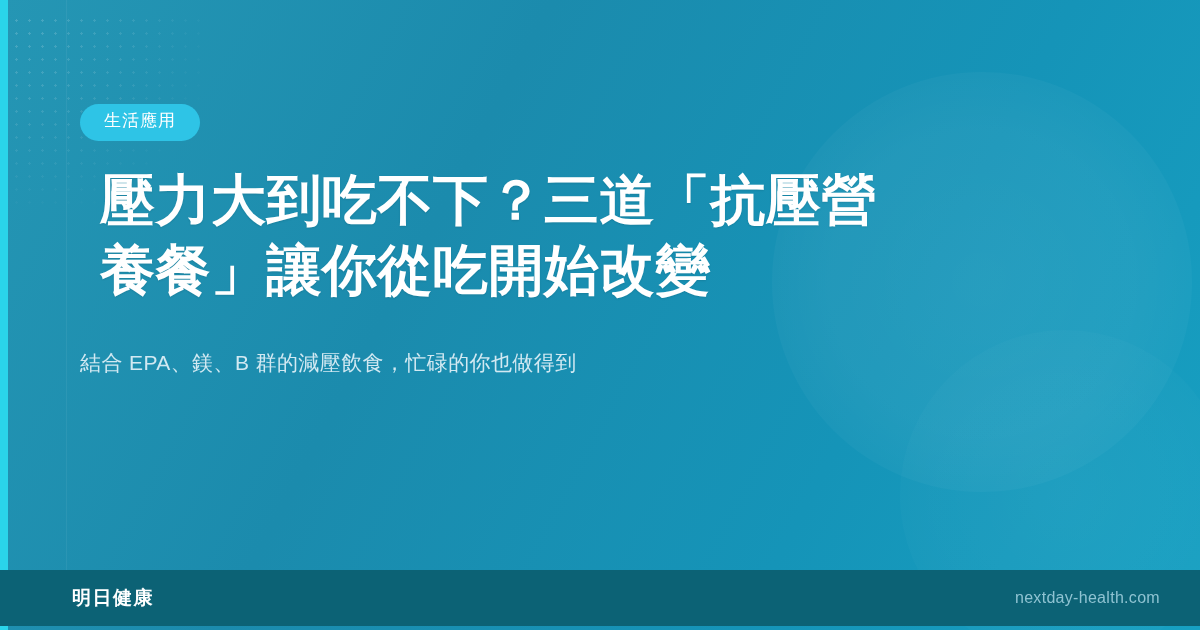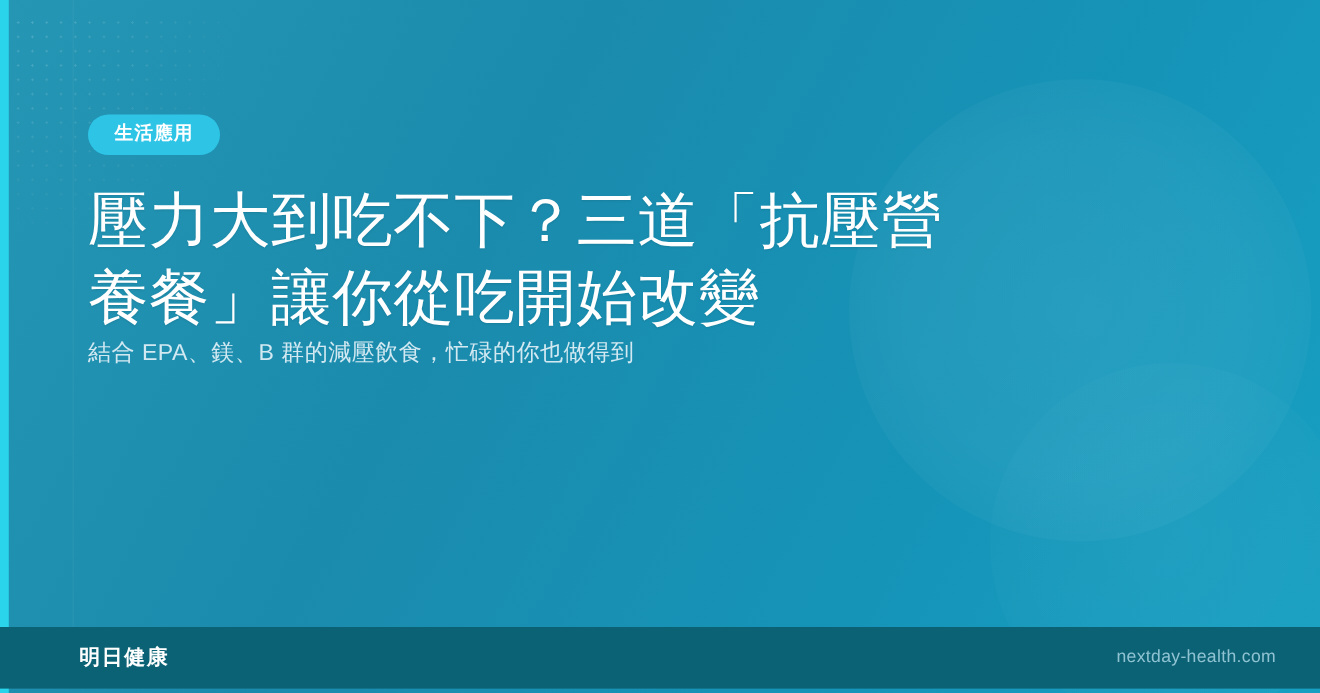--- a/index.html
+++ b/index.html
@@ -95,37 +95,39 @@
   }
 
   .badge {
     display: inline-block;
     margin-top: 104px;
     padding: 8px 24px 10px 24px;
     border-radius: 999px;
     background: #2ec4e6;
     color: #ffffff;
     font-size: 17px;
-    font-weight: bold;
+    font-weight: normal;
     letter-spacing: 1px;
     line-height: 1.1;
   }
 
   .title {
     margin-top: 24px;
     width: 830px;
     color: #ffffff;
     font-size: 55px;
-    font-weight: normal;
+    font-weight: bold;
     line-height: 1.28;
     letter-spacing: 0.5px;
     text-shadow: 0 1px 2px rgba(0,0,0,0.10);
+    margin-left: 20px;
   }
 
   .subtitle {
+    margin-top: 42px;
     color: #d2e9f2;
     font-size: 21px;
     font-weight: normal;
     line-height: 1.5;
     letter-spacing: 0.4px;
   }
 
   
   .footer {
     position: absolute;

